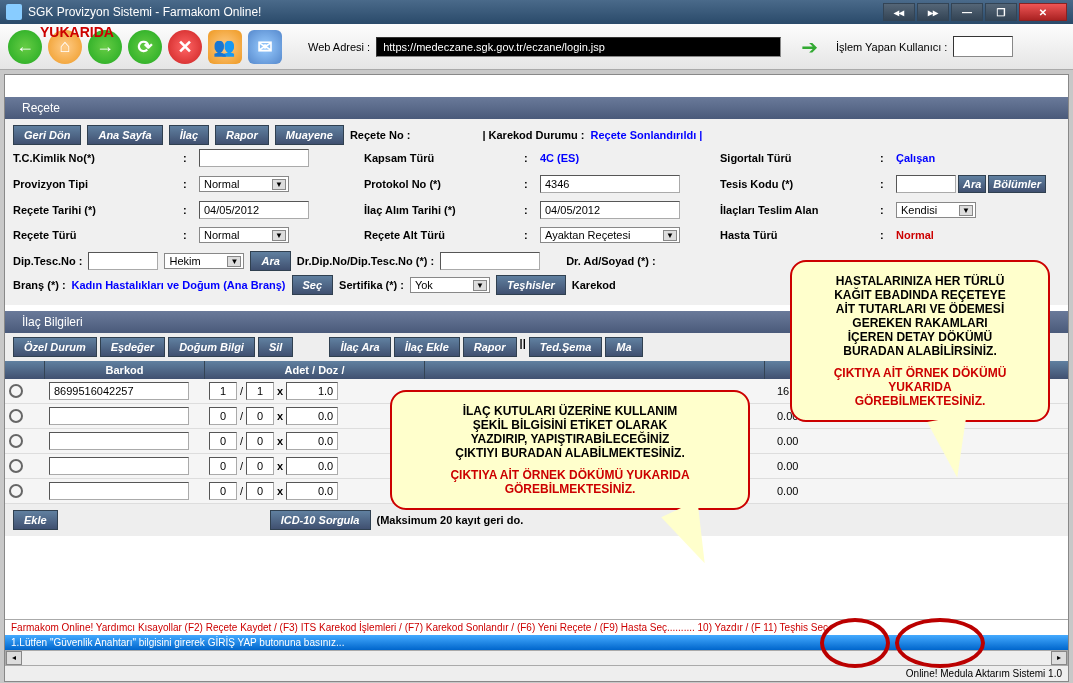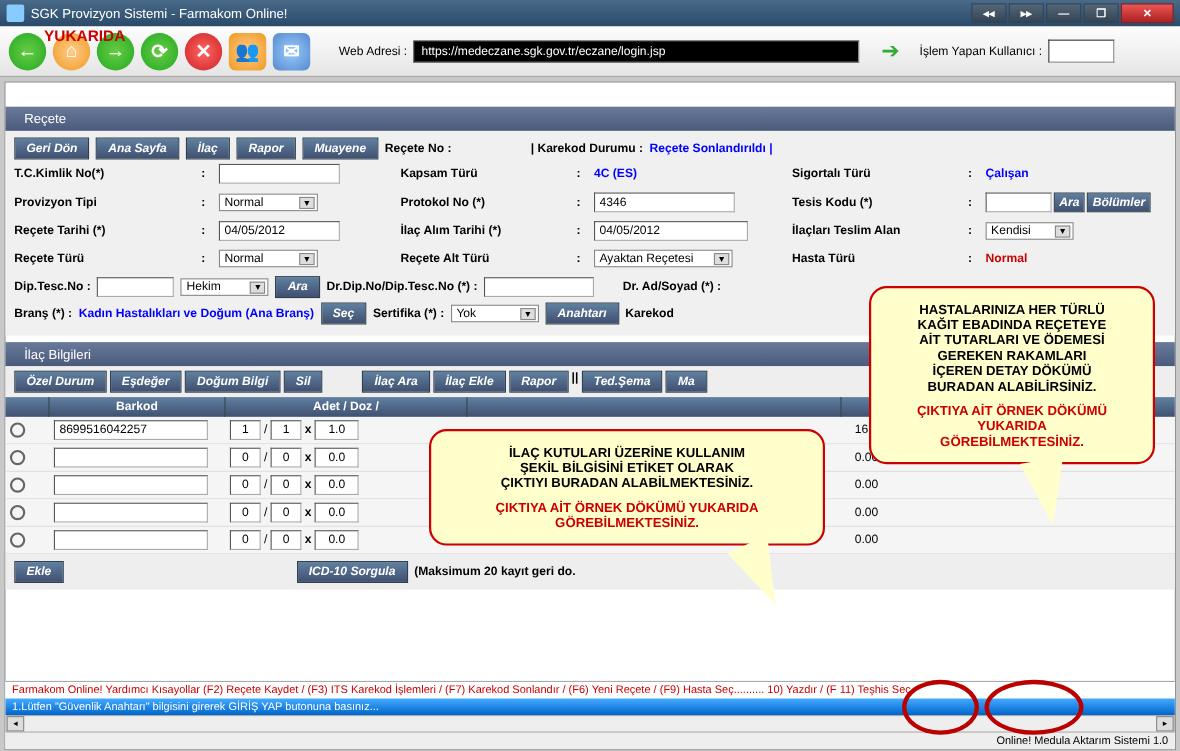--- a/index.html
+++ b/index.html
@@ -38,21 +38,21 @@
 .formgrid { display: grid; grid-template-columns: 170px 16px 165px 160px 16px 180px 160px 16px 140px; row-gap: 8px; align-items: center; font-size: 11px; }
 .formgrid .fieldlabel { white-space: nowrap; }
 .ilac-section { margin-top: 6px; }
 .ilac-tb { background: #eee; padding: 4px 8px; display: flex; gap: 3px; flex-wrap: wrap; }
 .tblhead { display: grid; grid-template-columns: 40px 160px 220px 340px 280px; background: linear-gradient(#6080a0, #405070); color: #fff; font-weight: bold; font-size: 11px; }
 .tblhead > div { padding: 3px 4px; text-align: center; border-right: 1px solid #345; }
 .tblrow { display: grid; grid-template-columns: 40px 160px 220px 340px 280px; align-items: center; padding: 3px 0; background: #f5f5f5; border-bottom: 1px solid #ddd; }
 .tblrow > div { padding: 0 4px; display: flex; align-items: center; gap: 3px; }
 .radio { width: 14px; height: 14px; border: 2px solid #666; border-radius: 50%; display: inline-block; }
 .tiny { width: 28px; text-align: center; }
-.med { width: 40px; text-align: center; }
+.med { width: 52px; text-align: right; }
 .callout { position: absolute; background: #ffc; border: 2px solid #c00; border-radius: 16px; padding: 12px; font-weight: bold; text-align: center; z-index: 50; font-size: 12px; }
 .callout .redtxt { color: #c00; }
 .tail { position: absolute; width: 0; height: 0; }
 .tail1 { border-left: 20px solid transparent; border-right: 20px solid transparent; border-top: 60px solid #ffc; }
 .circle { position: absolute; border: 4px solid #b00; border-radius: 50%; z-index: 60; }
 .footer { background: #fff; border-top: 1px solid #aaa; font-size: 10px; }
 .footline { padding: 2px 6px; white-space: nowrap; overflow: hidden; }
 .redline { color: #c00; background: #fff; }
 .blueline { background: linear-gradient(#4af, #06c); color: #fff; }
 .statusbar { display: flex; background: #eee; border-top: 1px solid #999; font-size: 10px; }
@@ -118,21 +118,21 @@
       <span class="val-blue">4C (ES)</span>
       <span class="fieldlabel">Sigortalı Türü</span>
       <span class="colon">:</span>
       <span class="val-blue">Çalışan</span>
 
       <span class="fieldlabel">Provizyon Tipi</span>
       <span class="colon">:</span>
       <span class="sel" style="width:90px">Normal</span>
       <span class="fieldlabel">Protokol No (*)</span>
       <span class="colon">:</span>
-      <input class="txt" style="width: 128px;" value="4346">
+      <input class="txt" style="width: 140px;" value="4346">
       <span class="fieldlabel">Tesis Kodu (*)</span>
       <span class="colon">:</span>
       <span style="display:flex;gap:2px">
         <input class="txt" style="width: 60px;">
         <button class="btn" style="padding:2px 4px">Ara</button>
         <button class="btn" style="padding:2px 4px">Bölümler</button>
       </span>
 
       <span class="fieldlabel">Reçete Tarihi (*)</span>
       <span class="colon">:</span>
@@ -142,21 +142,21 @@
       <input class="txt" style="width: 140px;" value="04/05/2012">
       <span class="fieldlabel">İlaçları Teslim Alan</span>
       <span class="colon">:</span>
       <span class="sel" style="width:80px">Kendisi</span>
 
       <span class="fieldlabel">Reçete Türü</span>
       <span class="colon">:</span>
       <span class="sel" style="width:90px">Normal</span>
       <span class="fieldlabel">Reçete Alt Türü</span>
       <span class="colon">:</span>
-      <span class="sel" style="width:126px">Ayaktan Reçetesi</span>
+      <span class="sel" style="width:140px">Ayaktan Reçetesi</span>
       <span class="fieldlabel">Hasta Türü</span>
       <span class="colon">:</span>
       <span class="val-red">Normal</span>
     </div>
 
     <div class="rowline" style="margin-top:8px">
       <span class="fieldlabel">Dip.Tesc.No :</span>
       <input class="txt" style="width: 70px;">
       <span class="sel" style="width:80px">Hekim</span>
       <button class="btn">Ara</button>
@@ -164,21 +164,21 @@
       <input class="txt" style="width: 100px;">
       <span class="fieldlabel" style="margin-left:20px">Dr. Ad/Soyad (*) :</span>
     </div>
 
     <div class="rowline" style="margin-top:4px">
       <span class="fieldlabel">Branş (*) :</span>
       <span class="val-blue">Kadın Hastalıkları ve Doğum (Ana Branş)</span>
       <button class="btn">Seç</button>
       <span class="fieldlabel">Sertifika (*) :</span>
       <span class="sel" style="width:80px">Yok</span>
-      <button class="btn">Anahtarı</button>
+      <button class="btn">Teşhisler</button>
       <span class="fieldlabel">Karekod</span>
     </div>
   </div>
 
   <div class="ilac-section">
     <div class="section-hdr">İlaç Bilgileri</div>
     <div class="ilac-tb">
       <button class="btn">Özel Durum</button>
       <button class="btn">Eşdeğer</button>
       <button class="btn">Doğum Bilgi</button>
@@ -285,20 +285,21 @@
       <div class="arrow" style="left:0">◂</div>
       <div class="arrow" style="right:0">▸</div>
     </div>
     <div class="footline" style="text-align:right;background:#eee">Online! Medula Aktarım Sistemi 1.0</div>
   </div>
 </div>
 
 <div class="callout" style="left:390px; top:390px; width:360px">
   <div>İLAÇ KUTULARI ÜZERİNE KULLANIM</div>
   <div>ŞEKİL BİLGİSİNİ ETİKET OLARAK</div>
+  <div>YAZDIRIP, YAPIŞTIRABİLECEĞİNİZ</div>
   <div>ÇIKTIYI BURADAN ALABİLMEKTESİNİZ.</div>
   <div style="height:8px"></div>
   <div class="redtxt">ÇIKTIYA AİT ÖRNEK DÖKÜMÜ YUKARIDA</div>
   <div class="redtxt">GÖREBİLMEKTESİNİZ.</div>
   <div class="tail tail1" style="left:280px; bottom:-58px; transform: rotate(-25deg);"></div>
 </div>
 
 <div class="callout" style="left:790px; top:260px; width:260px">
   <div>HASTALARINIZA HER TÜRLÜ</div>
   <div>KAĞIT EBADINDA REÇETEYE</div>

